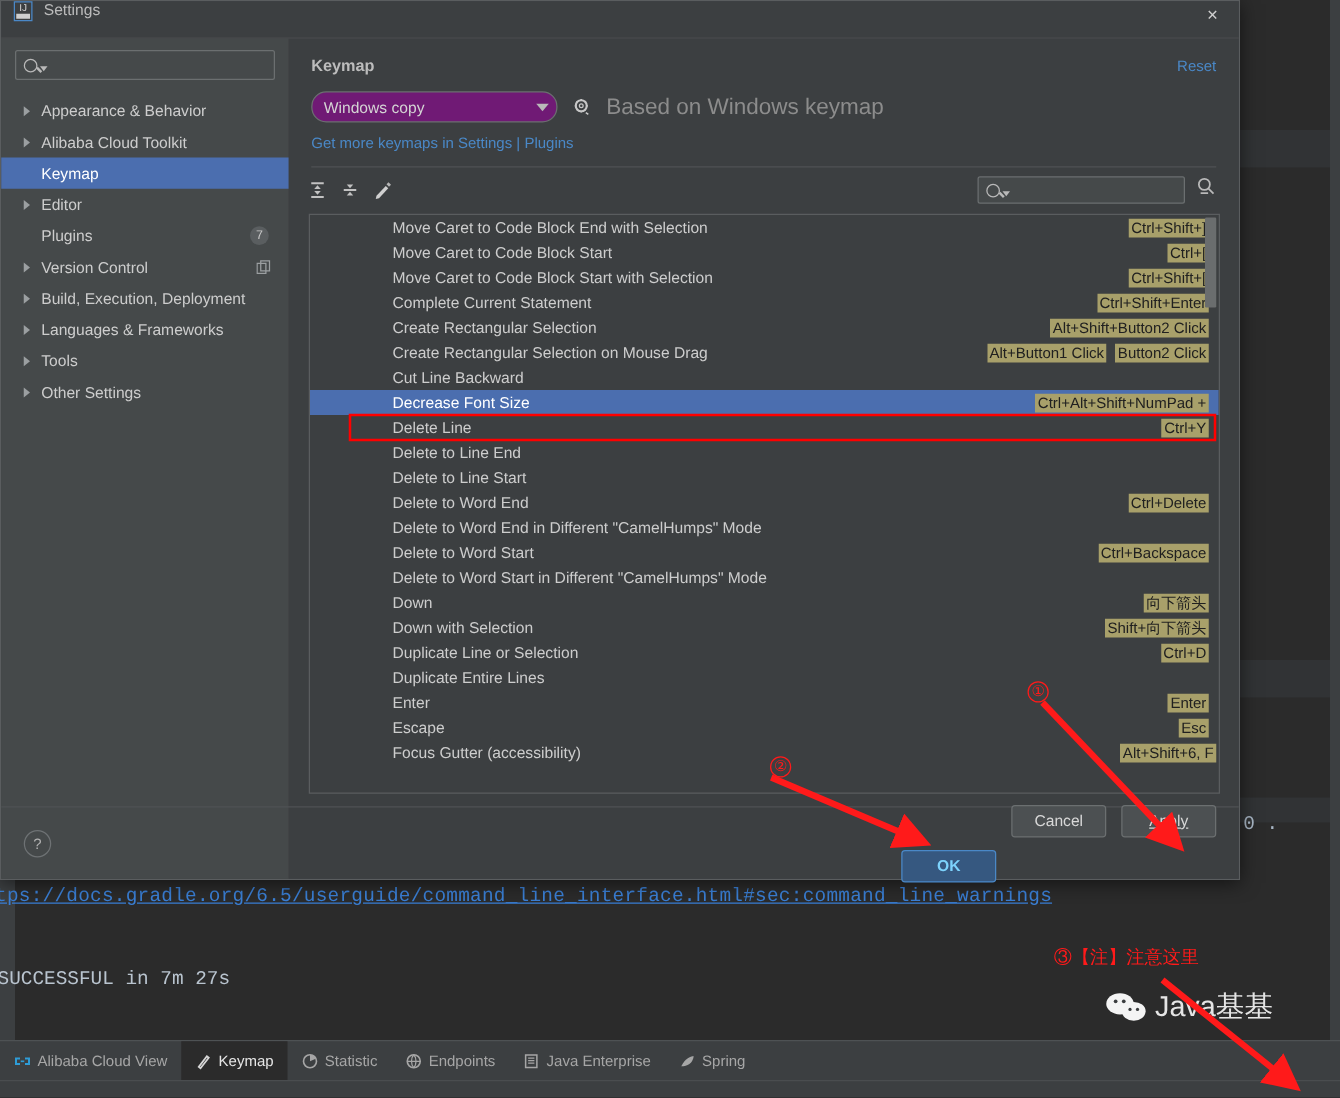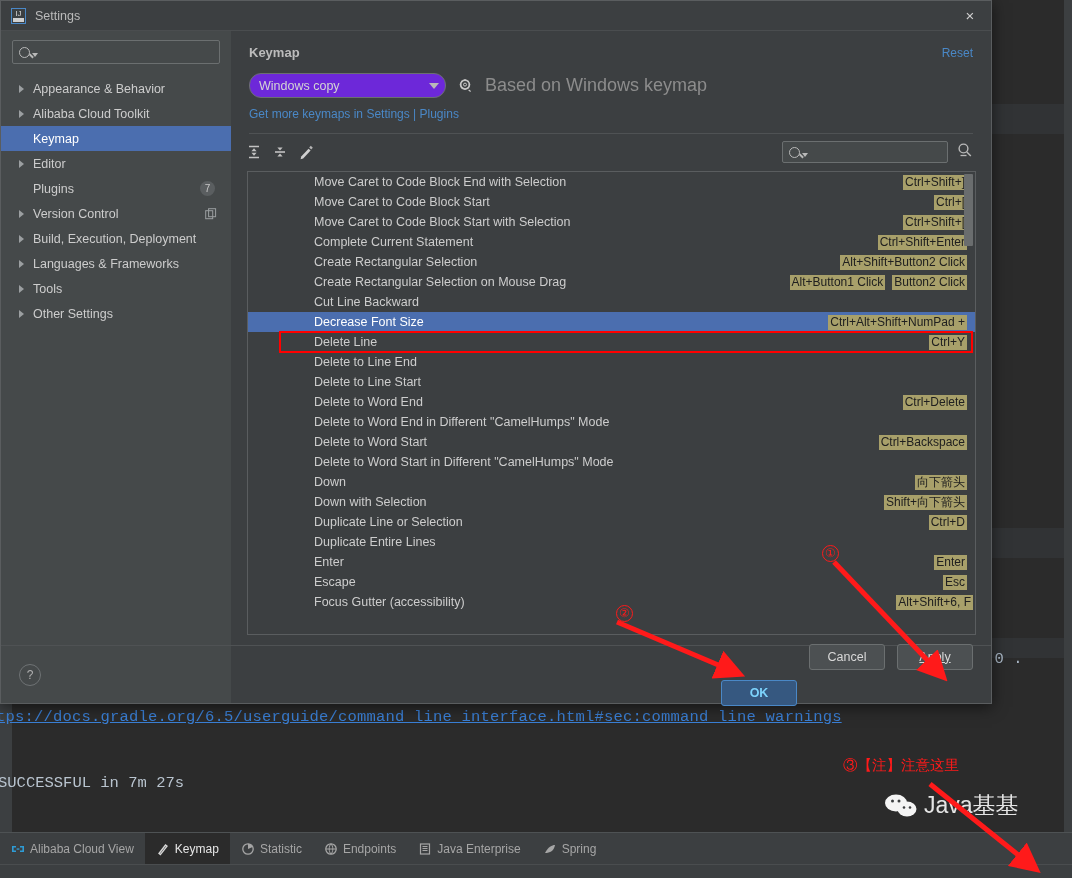--- a/index.html
+++ b/index.html
@@ -34,21 +34,21 @@
   .tool-tab { display: flex; align-items: center; gap: 5px; height: 32px;
               padding: 0 11px; font-size: 12px; color: #a6a6a6; white-space: nowrap; justify-content: space-between; }
   .tool-tab.active { background: #2b2b2b; color: #e6e6e6; }
   .tool-ico { width: 14px; height: 14px; display: inline-block; position: relative; flex: none; }
   .status-strip { position: absolute; left: 0; bottom: 0; width: 1072px; height: 14px; background: #3c3f41;
                   border-top: 1px solid #4a4d4f; }
 
   
   .modal { position: absolute; left: 0; top: 0; width: 992px; height: 704px;
            background: #3c3f41; border: 1px solid #5a5d5f; box-shadow: 0 3px 14px rgba(0,0,0,.55); }
-  .titlebar { height: 30px; background: #3c3f41; display: flex; align-items: center;
+  .titlebar { height: 30px; background: #3c3f41; display: flex; 
               padding: 0 8px 0 10px; border-bottom: 1px solid #4a4d4f; }
   .title-ico { width: 15px; height: 16px; background: #3c3f41; border: 1px solid #4a88c7;
                position: relative; margin-right: 9px; flex: none; }
   .title-ico::before { content: "IJ"; position: absolute; inset: 0; color: #d6d6d6;
                        font-size: 8px; line-height: 10px; text-align: center; font-family: "Liberation Sans", sans-serif; }
   .title-ico::after { content: ""; position: absolute; left: 1px; right: 1px; bottom: 1px; height: 4px; background: #cfcfcf; }
   .title-text { font-size: 12.5px; color: #bbbbbb; }
   .title-close { margin-left: auto; width: 26px; height: 22px; color: #cfcfcf; font-size: 15px;
                  display: flex; align-items: center; justify-content: center; }
 
@@ -72,21 +72,21 @@
   .badge { position: absolute; right: 16px; width: 15px; height: 15px; border-radius: 50%;
            background: #5a5e60; color: #c8c8c8; font-size: 10px; line-height: 15px; text-align: center; }
   .copy-ico { position: absolute; right: 14px; width: 12px; height: 12px; }
 
   
   .pane { position: absolute; left: 230px; top: 30px; right: 0; bottom: 0; background: #3c3f41; }
   .pane-head { display: flex; align-items: baseline; padding: 14px 18px 0 18px; }
   .pane-title { font-size: 13px; font-weight: bold; color: #bcbcbc; }
   .reset-link { margin-left: auto; font-size: 12px; color: #4a88c7; }
   .keymap-row { display: flex; align-items: center; gap: 12px; padding: 13px 18px 0 18px; }
-  .combo { width: 197px; height: 25px; background: #6d28d9; border: 1px solid #6b6f70; border-radius: 12px;
+  .combo { width: 197px; height: 25px; background: #701a75; border: 1px solid #6b6f70; border-radius: 12px;
            display: flex; align-items: center; padding: 0 6px 0 9px; font-size: 12.5px; color: #d4d4d4; }
   .combo-caret { margin-left: auto; width: 0; height: 0; border-left: 5px solid transparent;
                  border-right: 5px solid transparent; border-top: 6px solid #b9b9b9; }
   .gear { width: 15px; height: 15px; position: relative; flex: none; }
   .based-txt { font-size: 18px; color: #8c8c8c; }
   .plug-link { padding: 9px 18px 0 18px; font-size: 12px; color: #4a88c7; }
   .hr { margin: 12px 18px 0 18px; height: 1px; background: #4f5254; }
 
   .list-tools { display: flex; align-items: center; padding: 6px 18px 0 10px; }
   .tbtn { width: 26px; height: 24px; display: flex; align-items: center; justify-content: center; }

